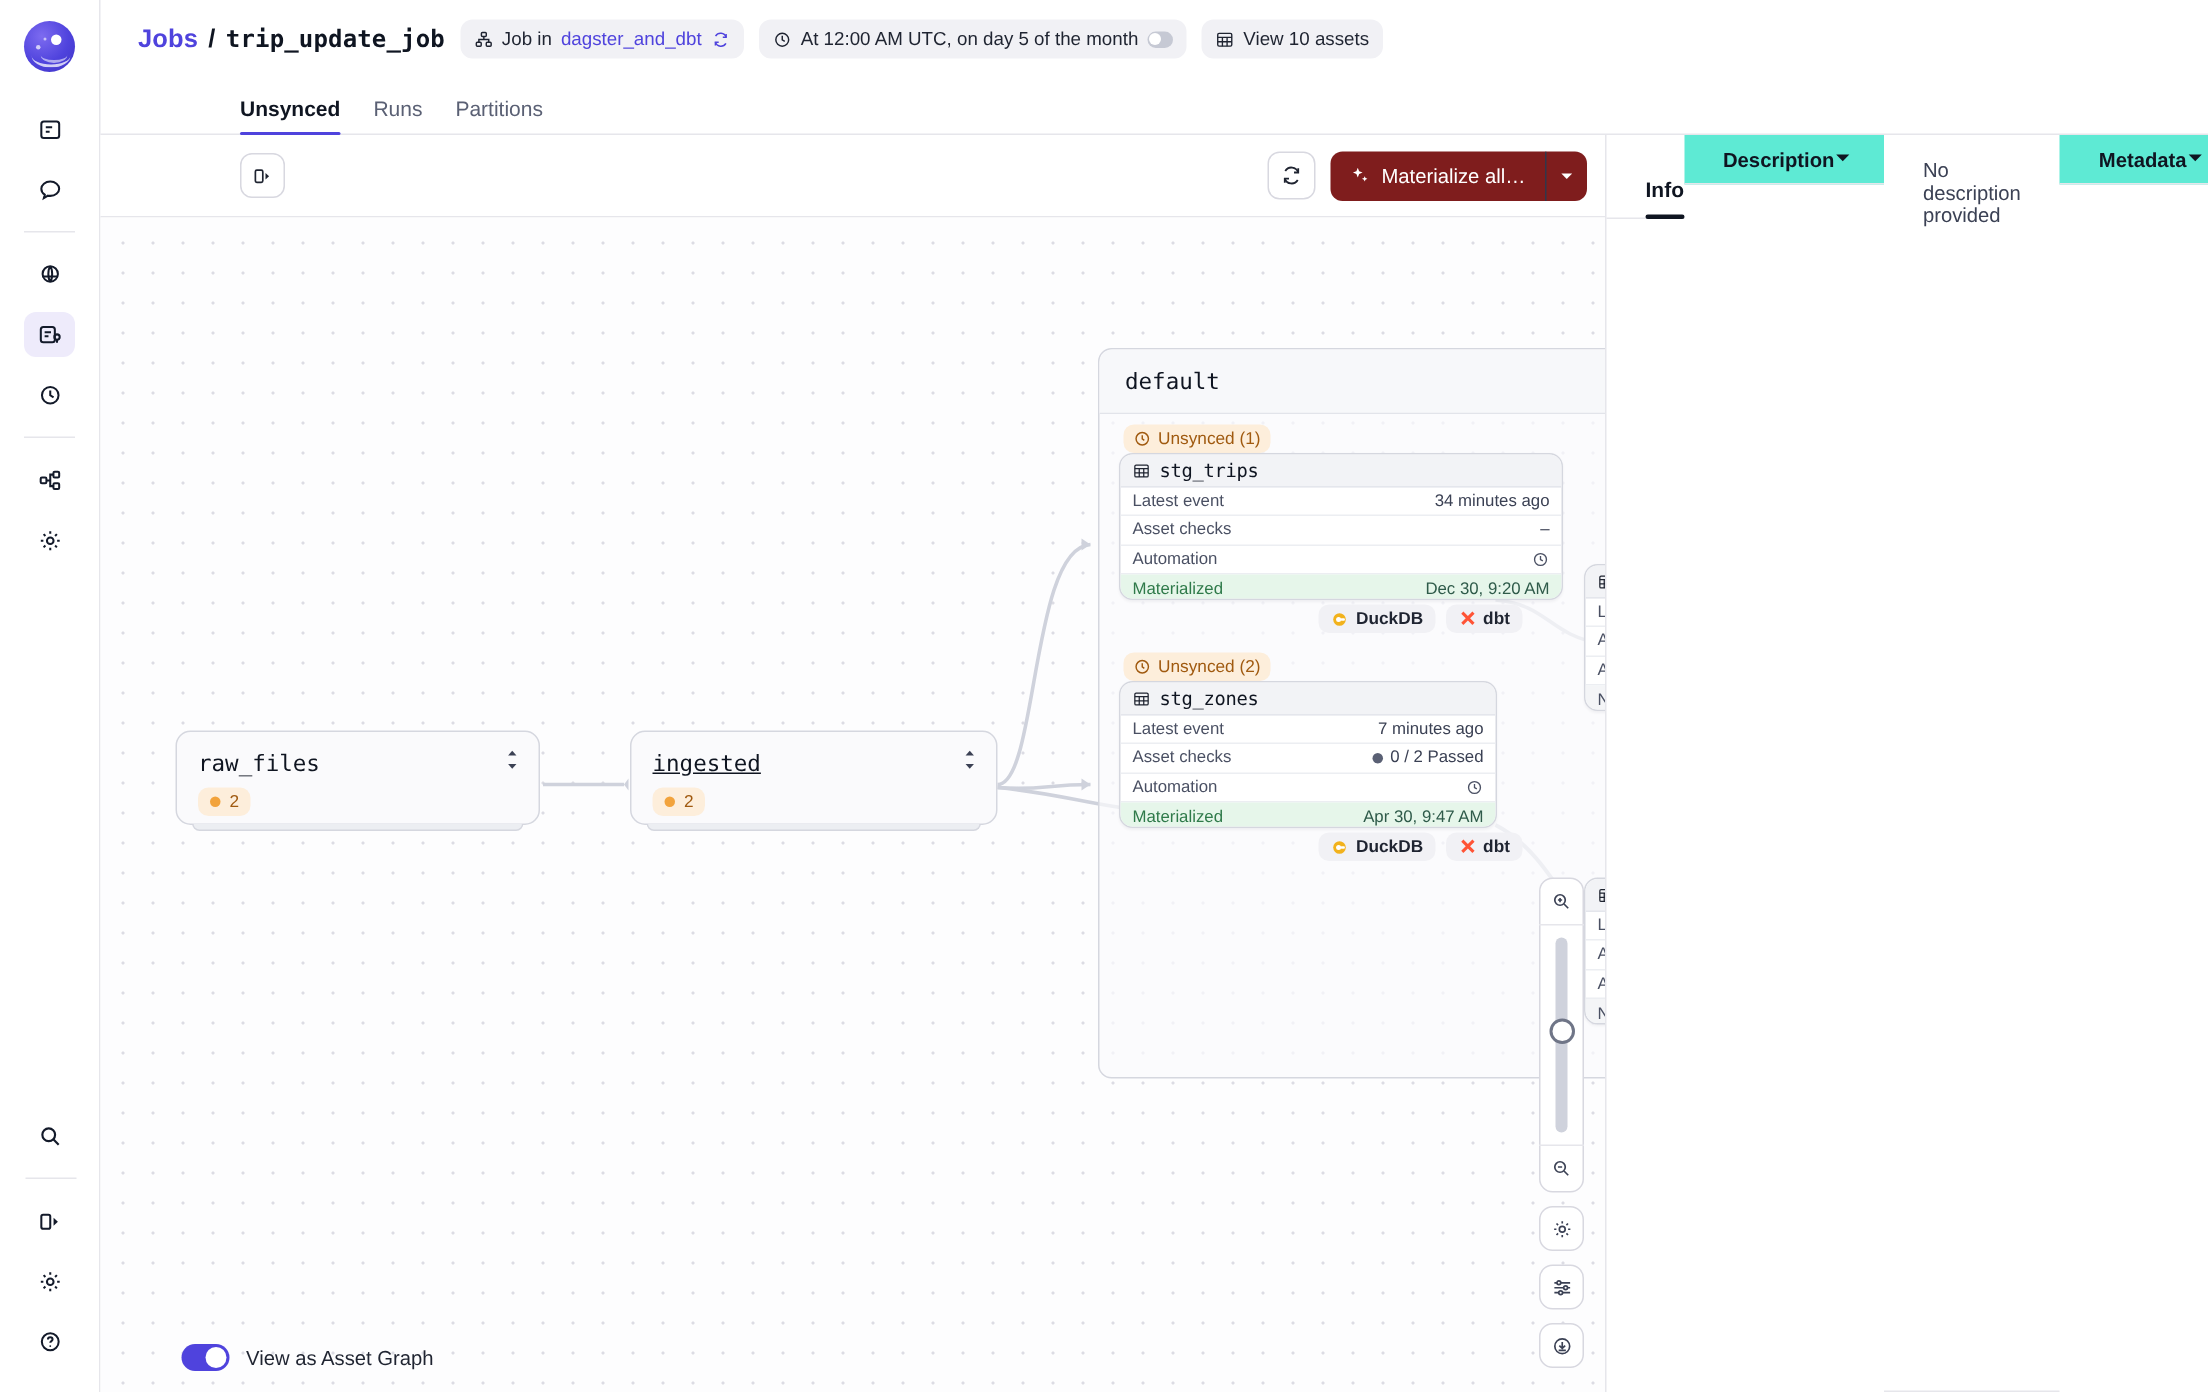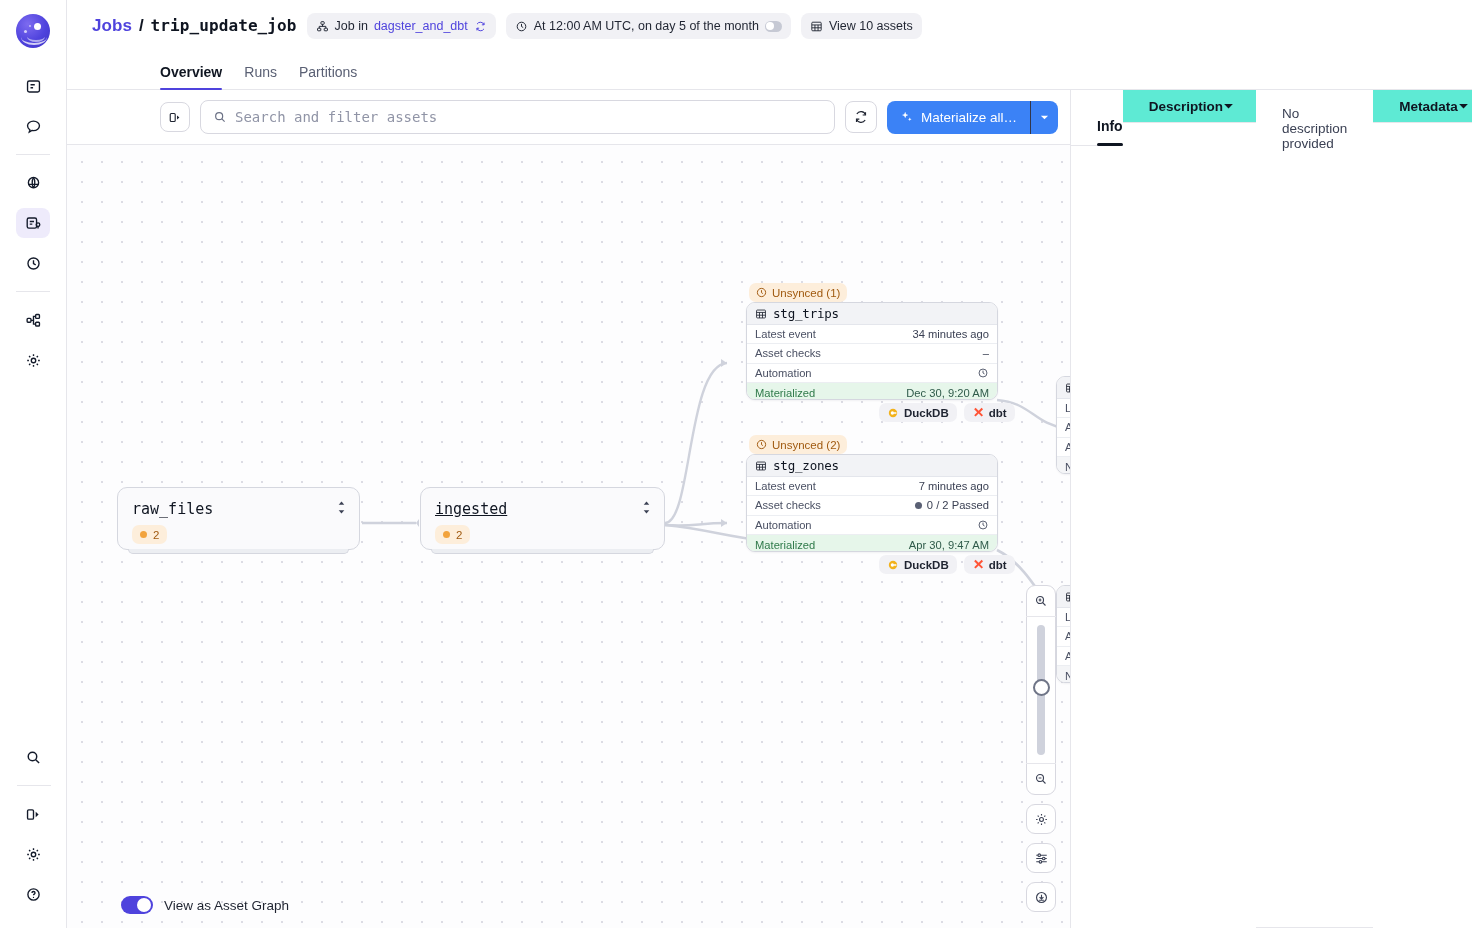--- a/index.html
+++ b/index.html
@@ -71,21 +71,21 @@
     width: 30px; height: 30px; border: 1px solid #d8d8e0; border-radius: 8px; background: #fff;
     display: flex; align-items: center; justify-content: center; cursor: pointer; flex: 0 0 auto; color: #1f2431;
   }
   .search {
     flex: 1; max-width: 695px; height: 34px; border: 1px solid #d8d8e0; border-radius: 8px;
     display: flex; align-items: center; gap: 8px; padding: 0 12px; background: #fff;
   }
   .search input { border: none; outline: none; flex: 1; font-size: 14px; font-family: "DejaVu Sans Mono", monospace; color: #1f2431; background: transparent; }
   .search input::placeholder { color: #9094a6; }
   .refresh { width: 32px; height: 32px; border: 1px solid #d8d8e0; border-radius: 8px; background:#fff; display:flex; align-items:center; justify-content:center; cursor:pointer; margin-left:auto; }
-  .matgroup { display: flex; height: 33px; border-radius: 8px; overflow: hidden; background: #3b82f6; cursor: pointer; text-align: right; }
+  .matgroup { display: flex; height: 33px; border-radius: 8px; overflow: hidden; background: #7f1d1d; cursor: pointer; text-align: right; }
   .matbtn { display: flex; align-items: center; gap: 7px; color: #fff; font-size: 13.5px; padding: 0 13px; }
   .matcaret { width: 28px; display: flex; align-items: center; justify-content: center; color: #fff; border-left: 1px solid #32364a; }
 
   
   .canvas {
     flex: 1; position: relative; overflow: hidden; background: #fdfdfe;
     background-image: radial-gradient(circle, #dcdce4 1px, transparent 1.1px);
     background-size: 20px 20px; background-position: 5px 7px;
   }
 
@@ -284,44 +284,37 @@
       <div class="pill">
         <svg width="13" height="13" viewBox="0 0 20 20" fill="none" stroke="#1f2431" stroke-width="1.4">
             <rect x="2.8" y="3.4" width="14.4" height="13.2" rx="1.4"></rect>
             <path d="M2.8 7.6h14.4M2.8 12h14.4M7.6 7.6v9M12.4 7.6v9"></path>
           </svg>
         <span>View 10 assets</span>
       </div>
     </div>
 
     <div class="tabs">
-      <div class="tab active">Overview</div>
+      <div class="tab active">Unsynced</div>
       <div class="tab">Runs</div>
       <div class="tab">Partitions</div>
     </div>
 
     <div class="content">
 
       <div class="graphpane">
 
         <div class="toolbar">
           <div class="iconbtn">
             <svg width="15" height="15" viewBox="0 0 20 20" fill="none" stroke="#1f2431" stroke-width="1.5">
                 <rect x="3" y="4.6" width="6.6" height="10.8" rx="1.3"></rect>
                 <path d="M12 7.2l3.2 2.8L12 12.8z" fill="#1f2431" stroke="none"></path>
               </svg>
           </div>
 
-          <div class="search">
-            <svg width="14" height="14" viewBox="0 0 20 20" fill="none" stroke="#6b7185" stroke-width="1.7">
-                <circle cx="8.8" cy="8.8" r="5"></circle>
-                <path d="M12.6 12.6l4 4"></path>
-              </svg>
-            <input type="text" value="" placeholder="Search and filter assets" style="">
-          </div>
 
           <div class="refresh">
             <svg width="16" height="16" viewBox="0 0 20 20" fill="none" stroke="#1f2431" stroke-width="1.5">
                 <path d="M15.6 7.4A6 6 0 0 0 4.8 6.2M4.4 12.6a6 6 0 0 0 10.8 1.2"></path>
                 <path d="M15.6 4v3.5h-3.5M4.4 16.1v-3.5h3.5"></path>
               </svg>
           </div>
 
           <div class="matgroup">
             <div class="matbtn">
@@ -374,30 +367,35 @@
               <span>2</span>
             </div>
             <div class="spin">
               <svg width="11" height="13" viewBox="0 0 10 14" fill="#3b4154">
                   <path d="M5 0.6L8 4H2z"></path>
                   <path d="M5 13.4L2 10h6z"></path>
                 </svg>
             </div>
           </div>
 
+          <div class="groupbox">
+            <div class="ghead">
+              <span>default</span>
+            </div>
+          </div>
 
           <div class="unsync" style="left:682px; top:138px;">
             <svg width="11" height="11" viewBox="0 0 16 16" fill="none" stroke="#a05a10" stroke-width="1.4">
                 <circle cx="8" cy="8" r="6"></circle>
                 <path d="M8 4.6v3.6l2 1.4"></path>
               </svg>
             <span>Unsynced (1)</span>
           </div>
 
-          <div class="anode" style="left:679px; top:157px; width:252px; height:98px;">
+          <div class="anode" style="left:679px; top:157px; width:296px; height:98px;">
             <div class="nhead">
               <svg width="12" height="12" viewBox="0 0 20 20" fill="none" stroke="#1f2431" stroke-width="1.4">
                   <rect x="2.6" y="3.4" width="14.8" height="13.2" rx="1.4"></rect>
                   <path d="M2.6 7.4h14.8M2.6 12h14.8M7.5 7.4v9.2M12.5 7.4v9.2"></path>
                 </svg>
               <span class="nm">stg_trips</span>
             </div>
             <div class="arow">
               <span class="k">Latest event</span>
               <span class="v">34 minutes ago</span>

